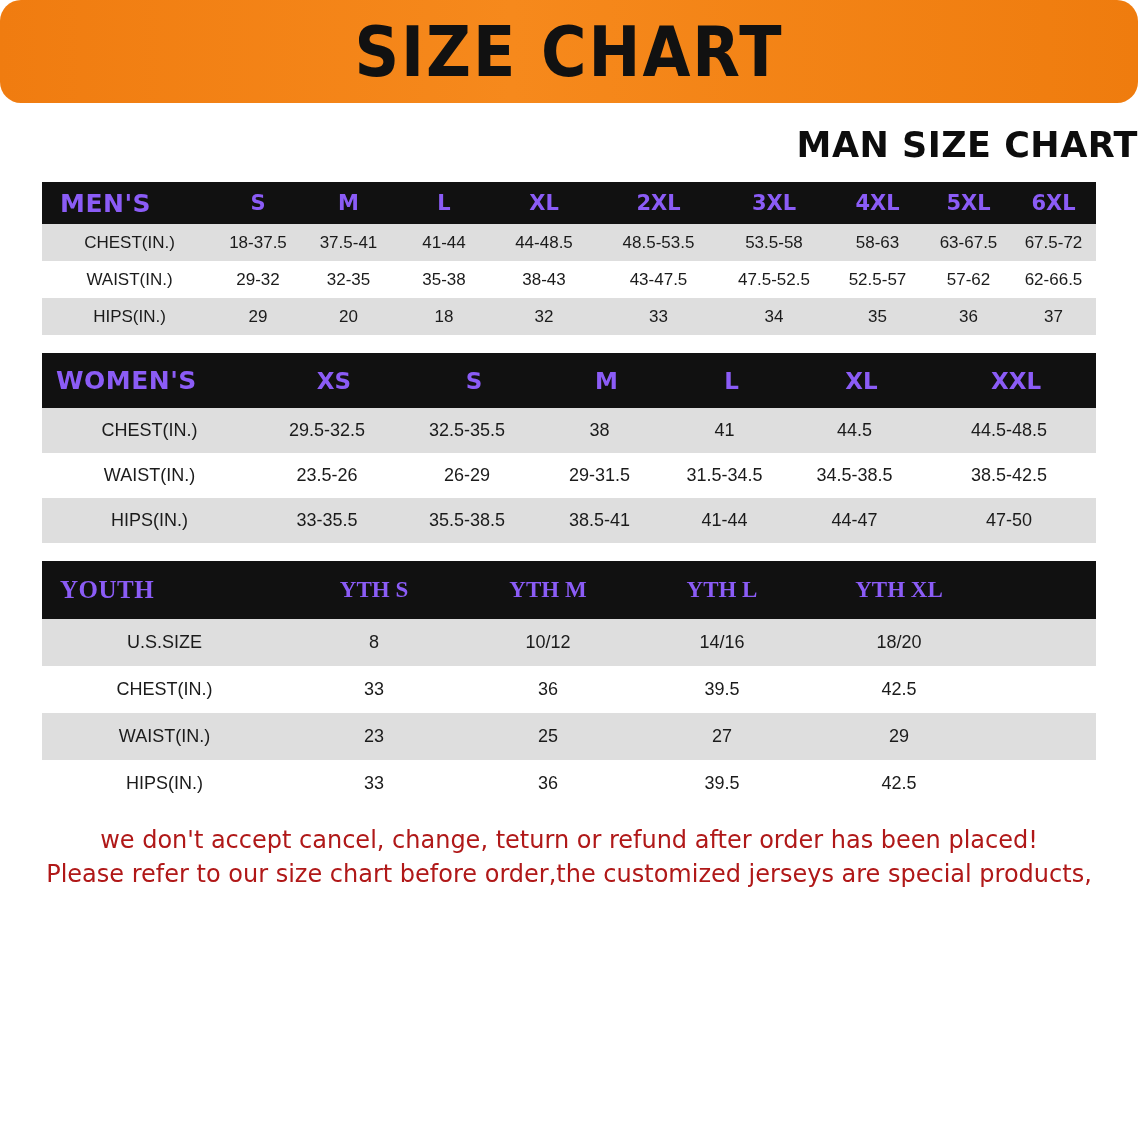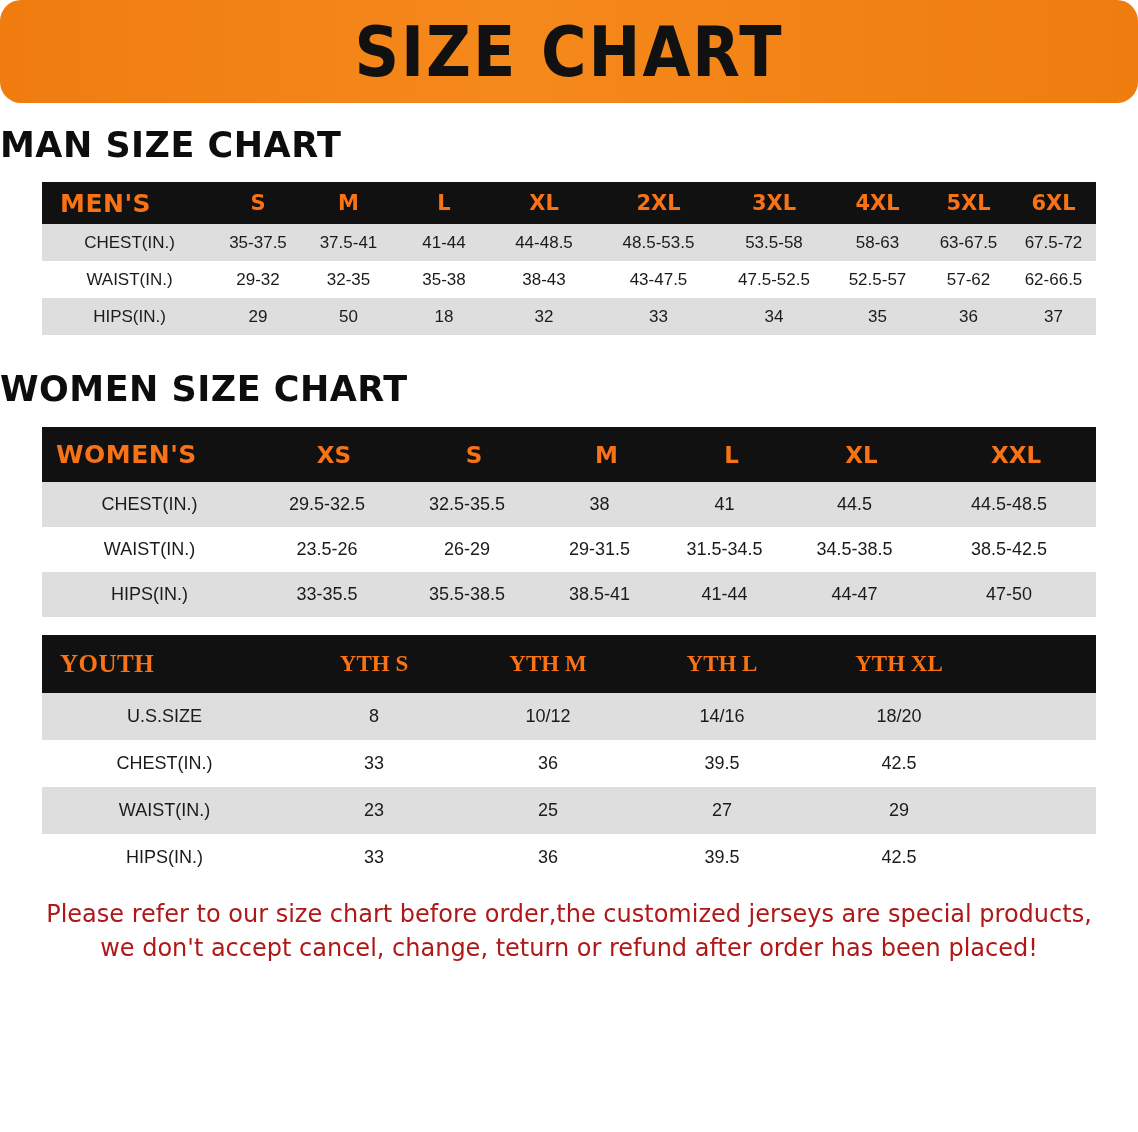--- a/index.html
+++ b/index.html
@@ -35,21 +35,21 @@
     font-weight: bold;
     font-size: 62px;
     letter-spacing: 2px;
     color: #111111;
     line-height: 1;
     transform: scaleY(1.12);
   }
 
   
   .section-title {
-    text-align: left;
+    text-align: right;
     font-family: "DejaVu Sans", sans-serif;
     font-weight: bold;
     font-size: 35px;
     letter-spacing: 0.5px;
     color: #0d0d0d;
   }
   .t-man   { margin-top: 22px; }
   .t-women { margin-top: 34px; }
   .t-youth { margin-top: 40px; }
 
@@ -57,21 +57,21 @@
   .table-wrap {
     margin: 0 42px;
   }
   table {
     width: 1054px;
     border-collapse: collapse;
     table-layout: fixed;
   }
   thead th {
     background: #111111;
-    color: #f97316;
+    color: #8b5cf6;
     font-family: "DejaVu Sans", sans-serif;
     font-weight: bold;
     text-align: center;
     padding: 0;
   }
   thead th.lead {
     text-align: left;
     padding-left: 18px;
     letter-spacing: 0.5px;
   }
@@ -150,21 +150,21 @@
           <th>2XL</th>
           <th>3XL</th>
           <th>4XL</th>
           <th>5XL</th>
           <th>6XL</th>
         </tr>
       </thead>
       <tbody>
         <tr class="alt">
           <td class="lead">CHEST(IN.)</td>
-          <td>35-37.5</td>
+          <td>18-37.5</td>
           <td>37.5-41</td>
           <td>41-44</td>
           <td>44-48.5</td>
           <td>48.5-53.5</td>
           <td>53.5-58</td>
           <td>58-63</td>
           <td>63-67.5</td>
           <td>67.5-72</td>
         </tr>
         <tr class="plain">
@@ -175,34 +175,33 @@
           <td>38-43</td>
           <td>43-47.5</td>
           <td>47.5-52.5</td>
           <td>52.5-57</td>
           <td>57-62</td>
           <td>62-66.5</td>
         </tr>
         <tr class="alt">
           <td class="lead">HIPS(IN.)</td>
           <td>29</td>
-          <td>50</td>
+          <td>20</td>
           <td>18</td>
           <td>32</td>
           <td>33</td>
           <td>34</td>
           <td>35</td>
           <td>36</td>
           <td>37</td>
         </tr>
       </tbody>
     </table>
   </div>
 
-  <div class="section-title t-women">WOMEN SIZE CHART</div>
   <div class="table-wrap">
     <table id="women-table">
       <colgroup>
         <col style="width:215px">
           <col style="width:140px">
           <col style="width:140px">
           <col style="width:125px">
         <col style="width:125px">
           <col style="width:135px">
           <col style="width:174px">
@@ -301,17 +300,17 @@
           <td>36</td>
           <td>39.5</td>
           <td>42.5</td>
           <td></td>
         </tr>
       </tbody>
     </table>
   </div>
 
   <div class="note">
+    <span>we don't accept cancel, change, teturn or refund after order has been placed!</span>
     <span>Please refer to our size chart before order,the customized jerseys are special products,</span>
-    <span>we don't accept cancel, change, teturn or refund after order has been placed!</span>
   </div>
 
 </div>
 
 </body></html>

